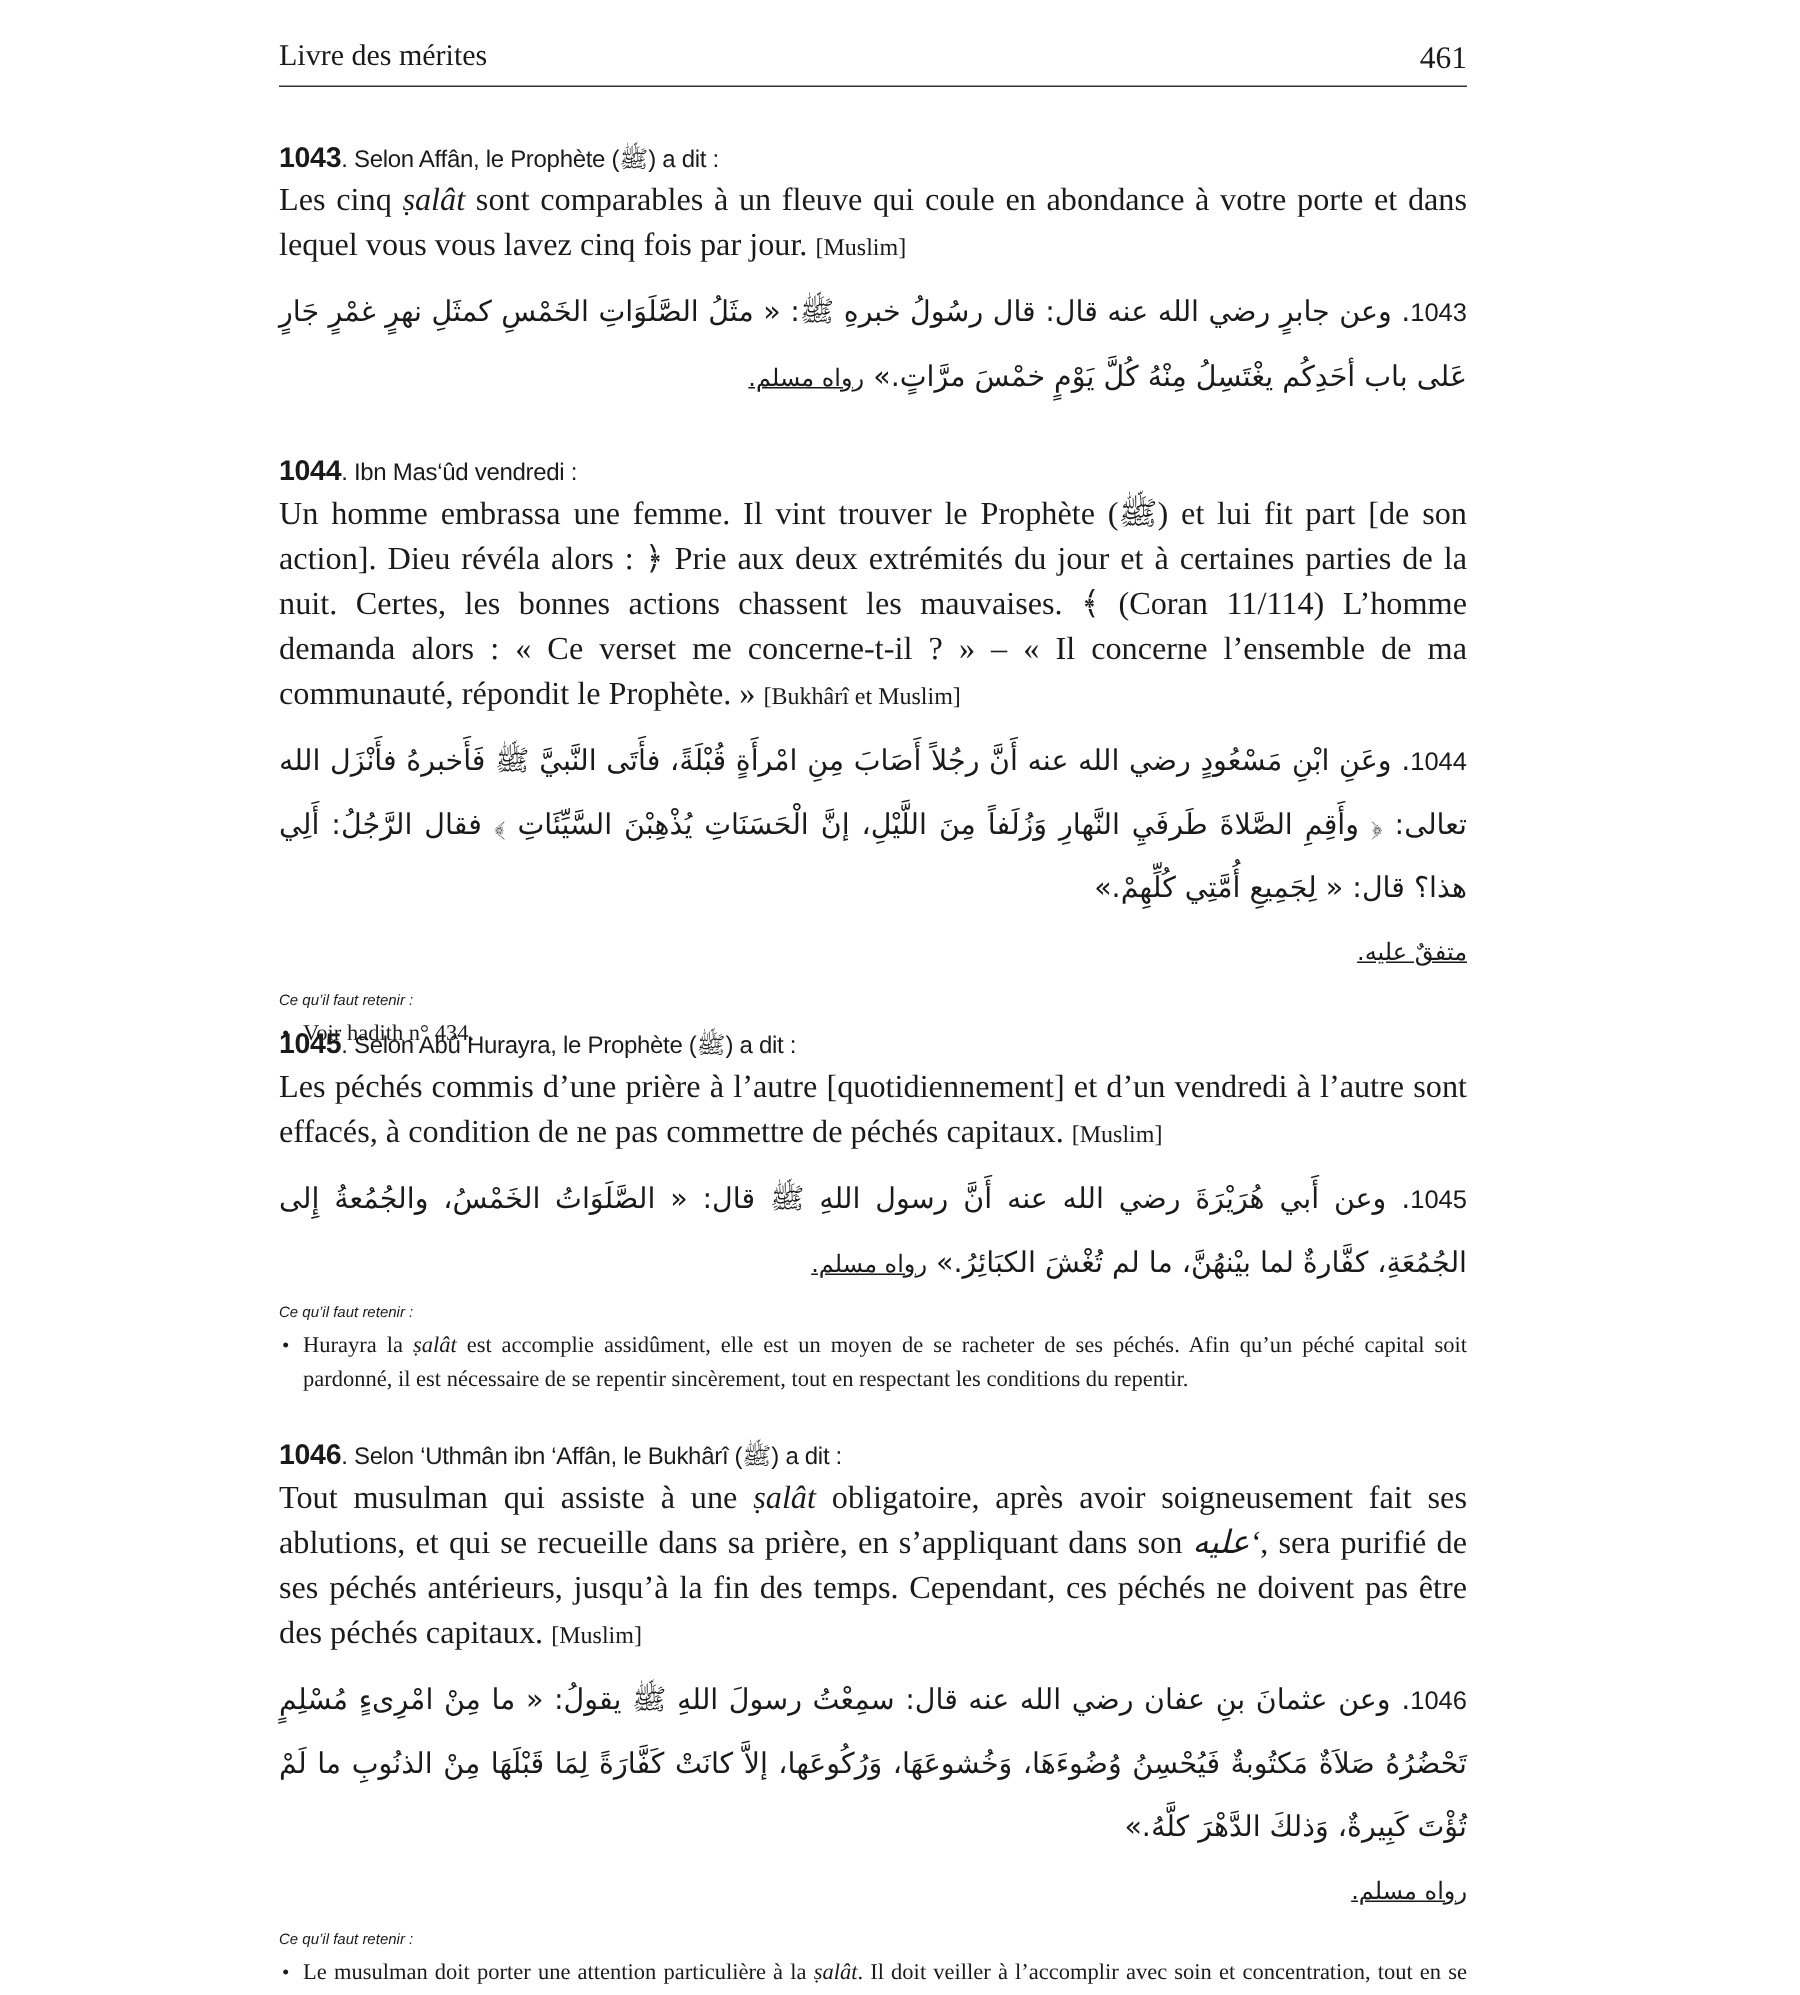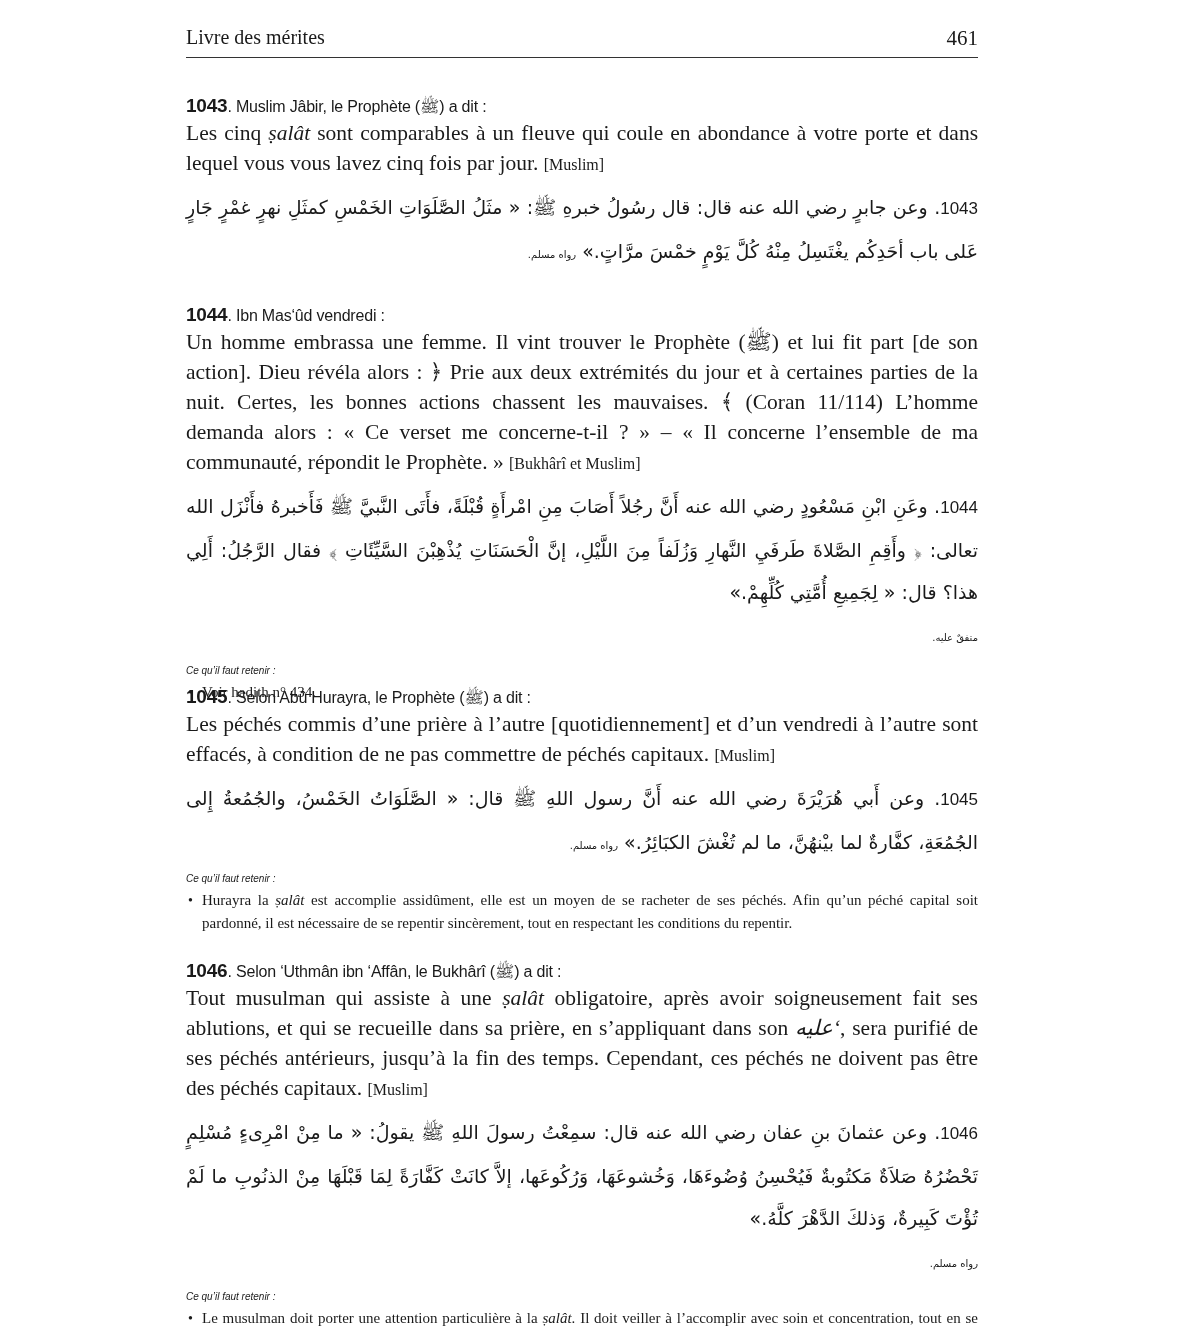--- a/index.html
+++ b/index.html
@@ -14,39 +14,39 @@
   .head-rule { position: absolute; top: 57px; left: 0; width: 792px; height: 0; border-top: 1.5px solid #333; }
 
   .hadith { position: absolute; left: 0; width: 792px; }
   .h-title { font-size: 16px; line-height: 22px; letter-spacing: -0.2px; }
   .h-num { font-weight: bold; font-size: 19px; }
   .fr { font-size: 21.5px; line-height: 30px; text-align: justify; }
   .fr i { font-style: italic; }
   .src { font-family: Liberation Serif, serif; font-size: 16px; }
   .ar { direction: rtl; text-align: justify; font-family: "DejaVu Sans", sans-serif; font-size: 19px; line-height: 42px; margin-top: 6px; text-align-last: right; }
   .ar .num { direction: ltr; unicode-bidi: embed; font-family: "Liberation Sans", sans-serif; font-size: 17px; }
-  .ar-ref { font-size: 10px; }
+  .ar-ref { font-size: 16px; text-decoration: underline; }
   .retain-title { font-size: 10px; line-height: 20px; margin-top: 2px; font-style: italic; }
   .bullet { font-size: 15px; line-height: 22px; padding-left: 16px; text-indent: -14px; text-align: justify; }
   .bullet .dot { display: inline-block; width: 14px; text-indent: 0; font-size: 14px; }
 </style>
 </head>
 <body>
 
 <div class="page">
 
   <div class="running-head">
     <span class="running-title serif">Livre des mérites</span>
     <span class="page-number serif">461</span>
   </div>
   <div class="head-rule"></div>
 
   <div class="hadith" style="top:95px;">
     <div class="h-title sans">
-      <span class="h-num">1043</span><span>. Muslim Jâbir, le Prophète (ﷺ) a dit :</span>
+      <span class="h-num">1043</span><span>. Selon Affân, le Prophète (ﷺ) a dit :</span>
     </div>
     <div class="fr serif">
       <span>Les cinq </span><i>ṣalât</i><span> sont comparables à un fleuve qui coule en abondance à votre porte et dans lequel vous vous lavez cinq fois par jour. </span><span class="src">[Muslim]</span>
     </div>
     <div class="ar">
       <span class="num">1043</span><span>. وعن جابرٍ رضي الله عنه قال: قال رسُولُ خبرهِ ﷺ: « مثَلُ الصَّلَوَاتِ الخَمْسِ كمثَلِ نهرٍ غمْرٍ جَارٍ عَلى باب أحَدِكُم يغْتَسِلُ مِنْهُ كُلَّ يَوْمٍ خمْسَ مرَّاتٍ.»</span>
       <span class="ar-ref">رواه مسلم.</span>
     </div>
   </div>
 

